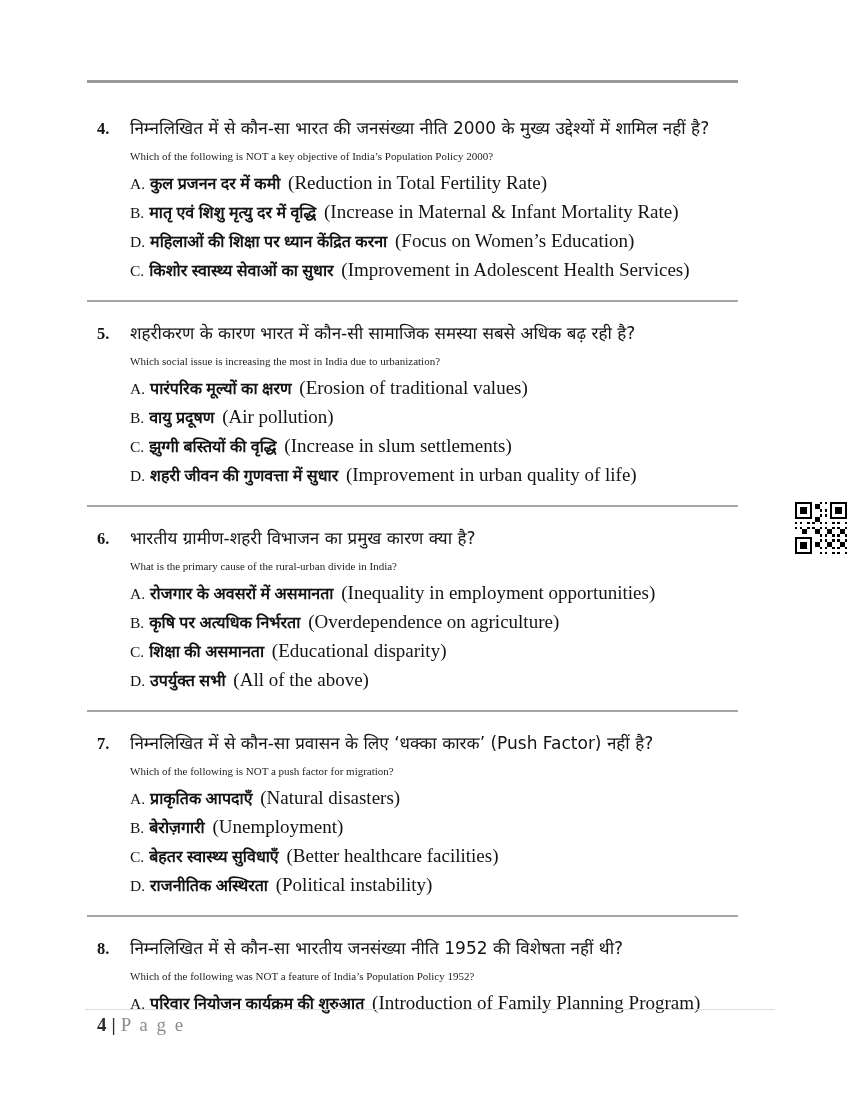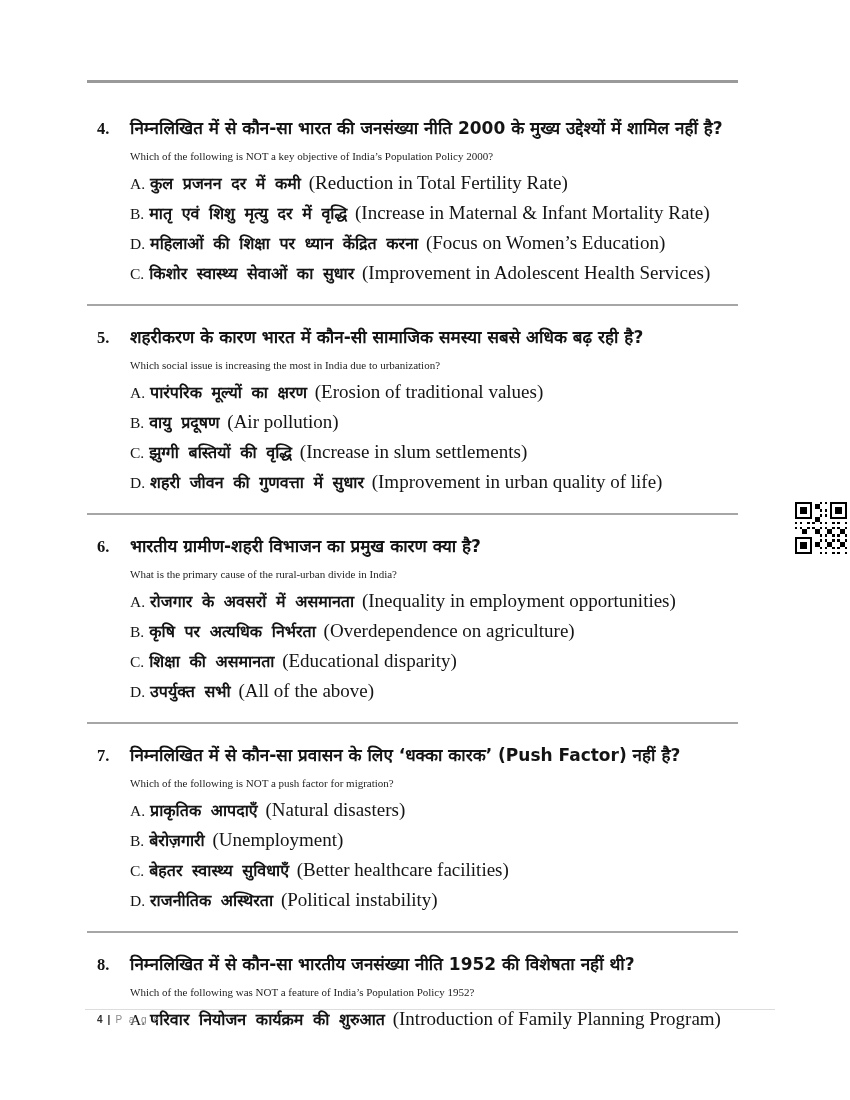--- a/index.html
+++ b/index.html
@@ -24,36 +24,36 @@
     font-size:17px; line-height:29px;
     font-weight:bold;
   }
   .q-num {
     flex:0 0 33px;
     font-family:"Liberation Serif", serif;
     font-weight:bold; font-size:16.5px;
   }
   .q-hindi {
     font-family:"DejaVu Sans", sans-serif;
-    font-weight:bold;
+    font-weight:normal;
     flex:1 1 auto;
   }
   .q-english {
     margin-left:33px;
     font-size:11px; line-height:26px;
     color:#1c1c1c;
   }
   .q-options { margin-left:33px; }
   .opt-row { line-height:28px; white-space:nowrap; }
   .opt-letter {
     font-family:"Liberation Serif", serif;
     font-size:15.5px; margin-right:5px;
   }
   .opt-hindi {
-    font-family:Liberation Mono, monospace;
+    font-family:Liberation Sans, sans-serif;
     font-weight:bold; font-size:16px;
   }
   .opt-english {
     font-family:"Liberation Serif", serif;
     font-size:19px; margin-left:3px;
   }
   .divider {
     height:2px; background:#a6a6a6;
     width:651px; margin:9px 0 9px -10px;
   }
@@ -61,22 +61,22 @@
     position:absolute; left:795px; top:501px;
     width:52px; height:54px;
   }
   .qr svg { width:100%; height:100%; }
   .footer-line {
     position:absolute; left:85px; top:1009px;
     width:690px; height:1px; background:#dddddd;
   }
   .footer {
     position:absolute; left:97px; top:1014px;
-    font-family:Liberation Sans, sans-serif;
-    font-size:10px;
+    font-family:Liberation Serif, serif;
+    font-size:19px;
   }
   .pg-num { font-weight:bold; color:#2e2e2e; }
   .pg-sep { font-weight:bold; color:#2e2e2e; margin:0 5px; }
   .pg-label { color:#8c8c8c; letter-spacing:2px; }
 </style>
 </head>
 <body>
 
 <div class="page">
   <div class="top-rule"></div>

